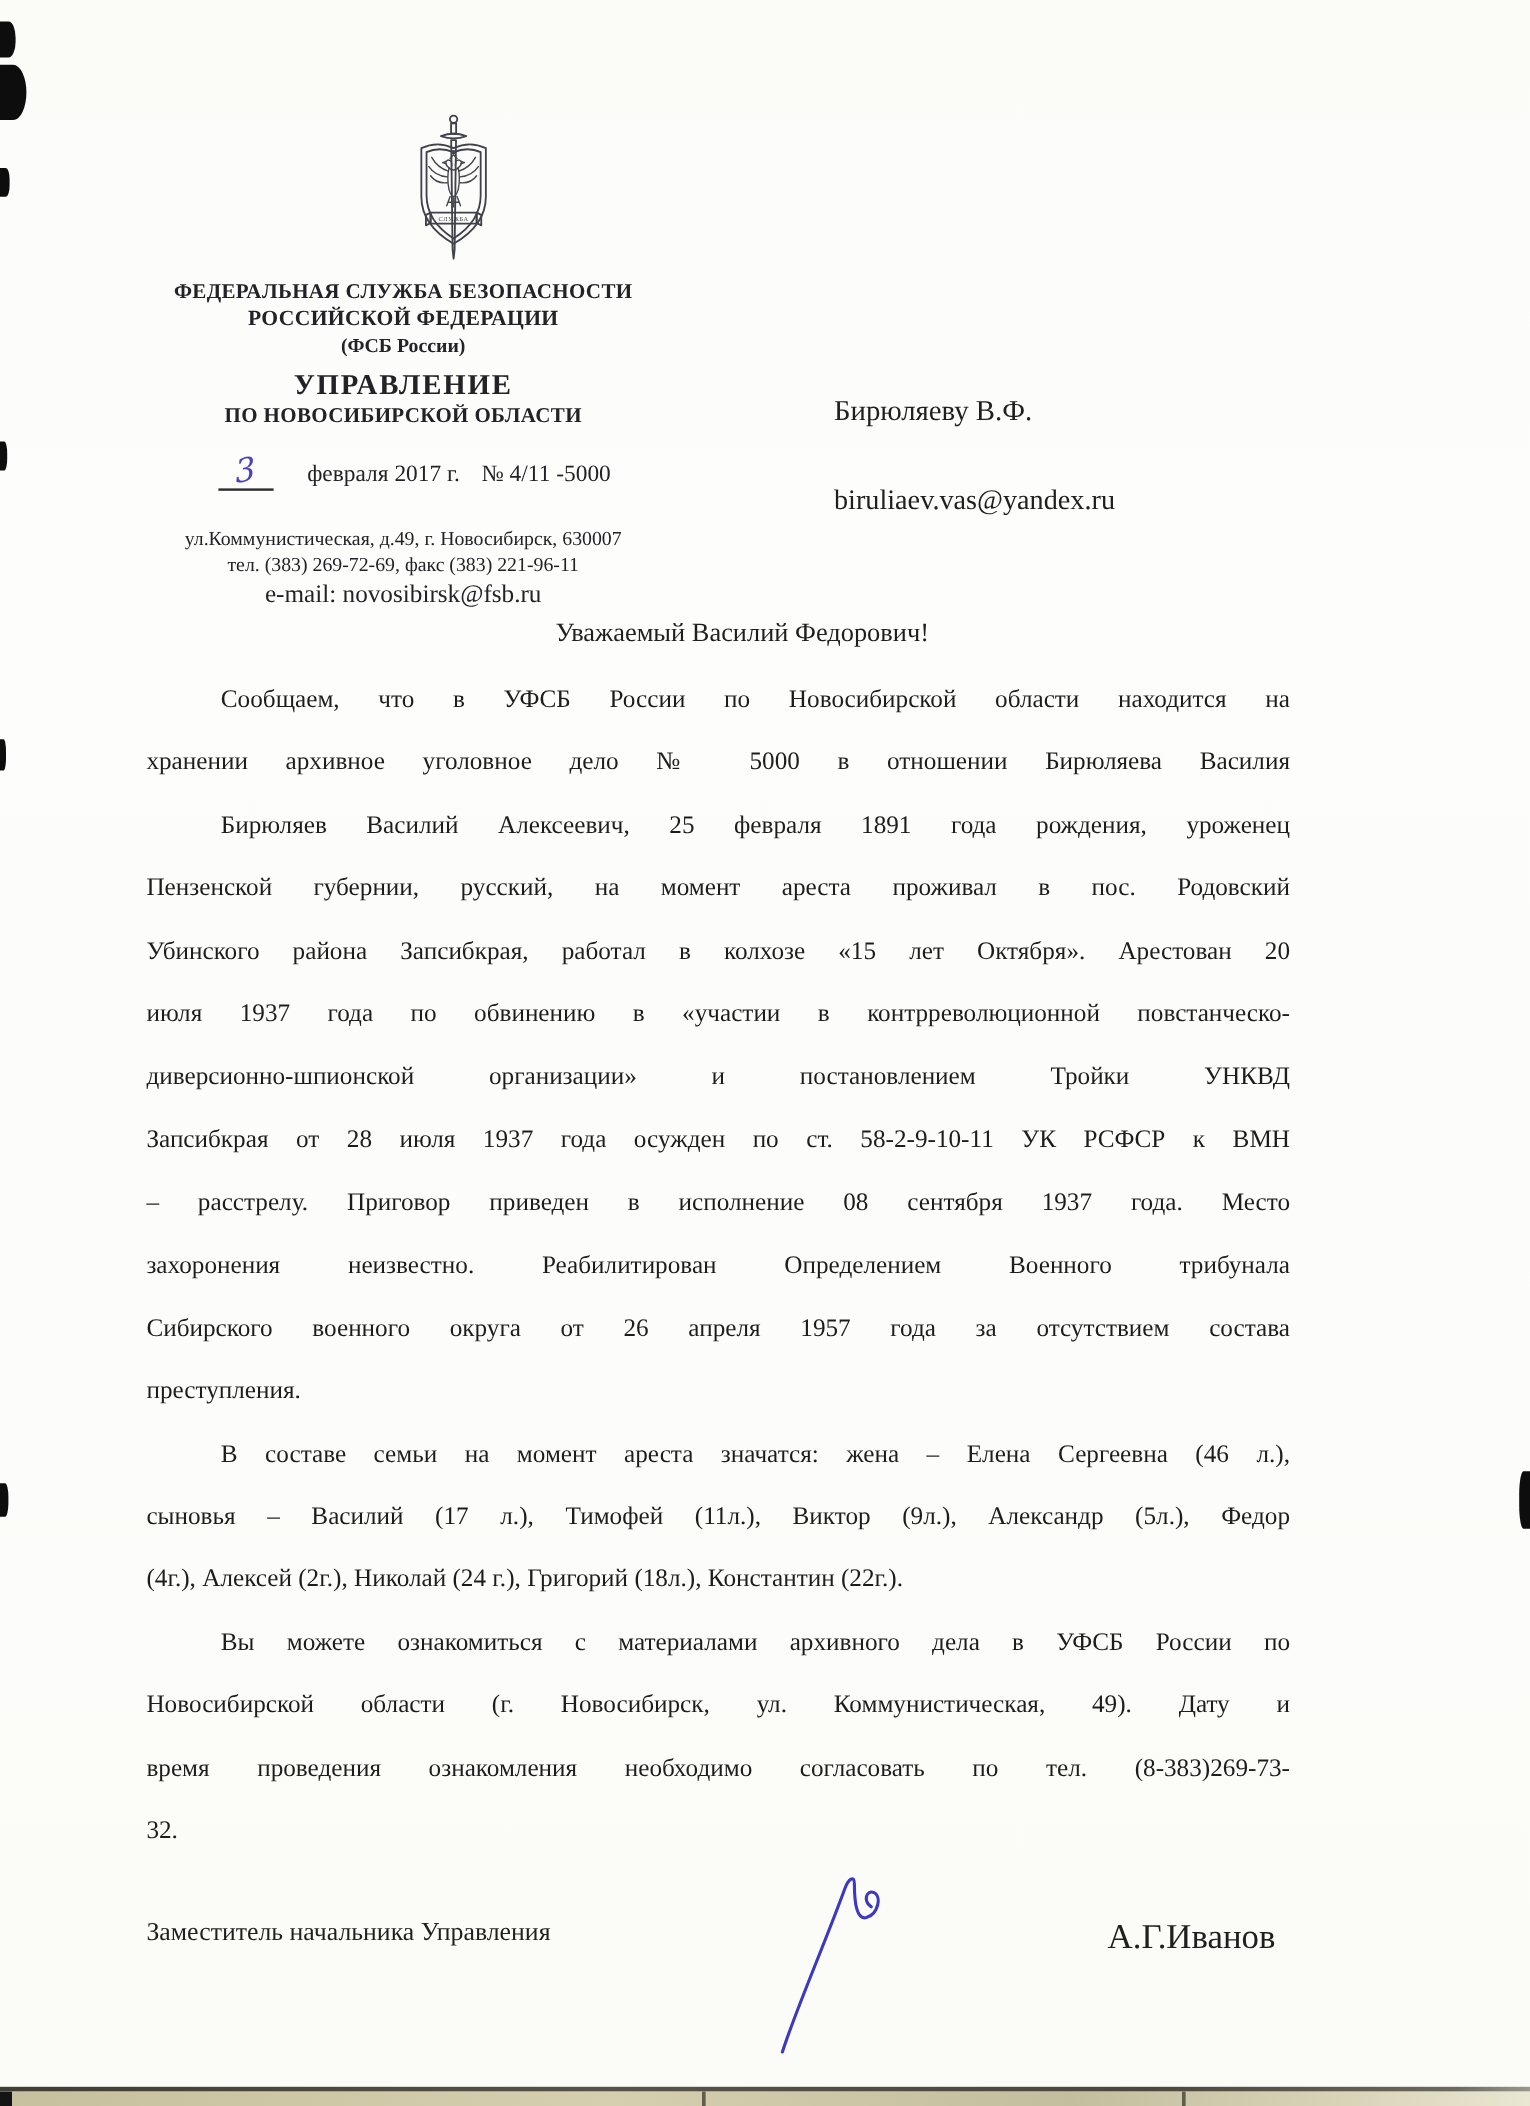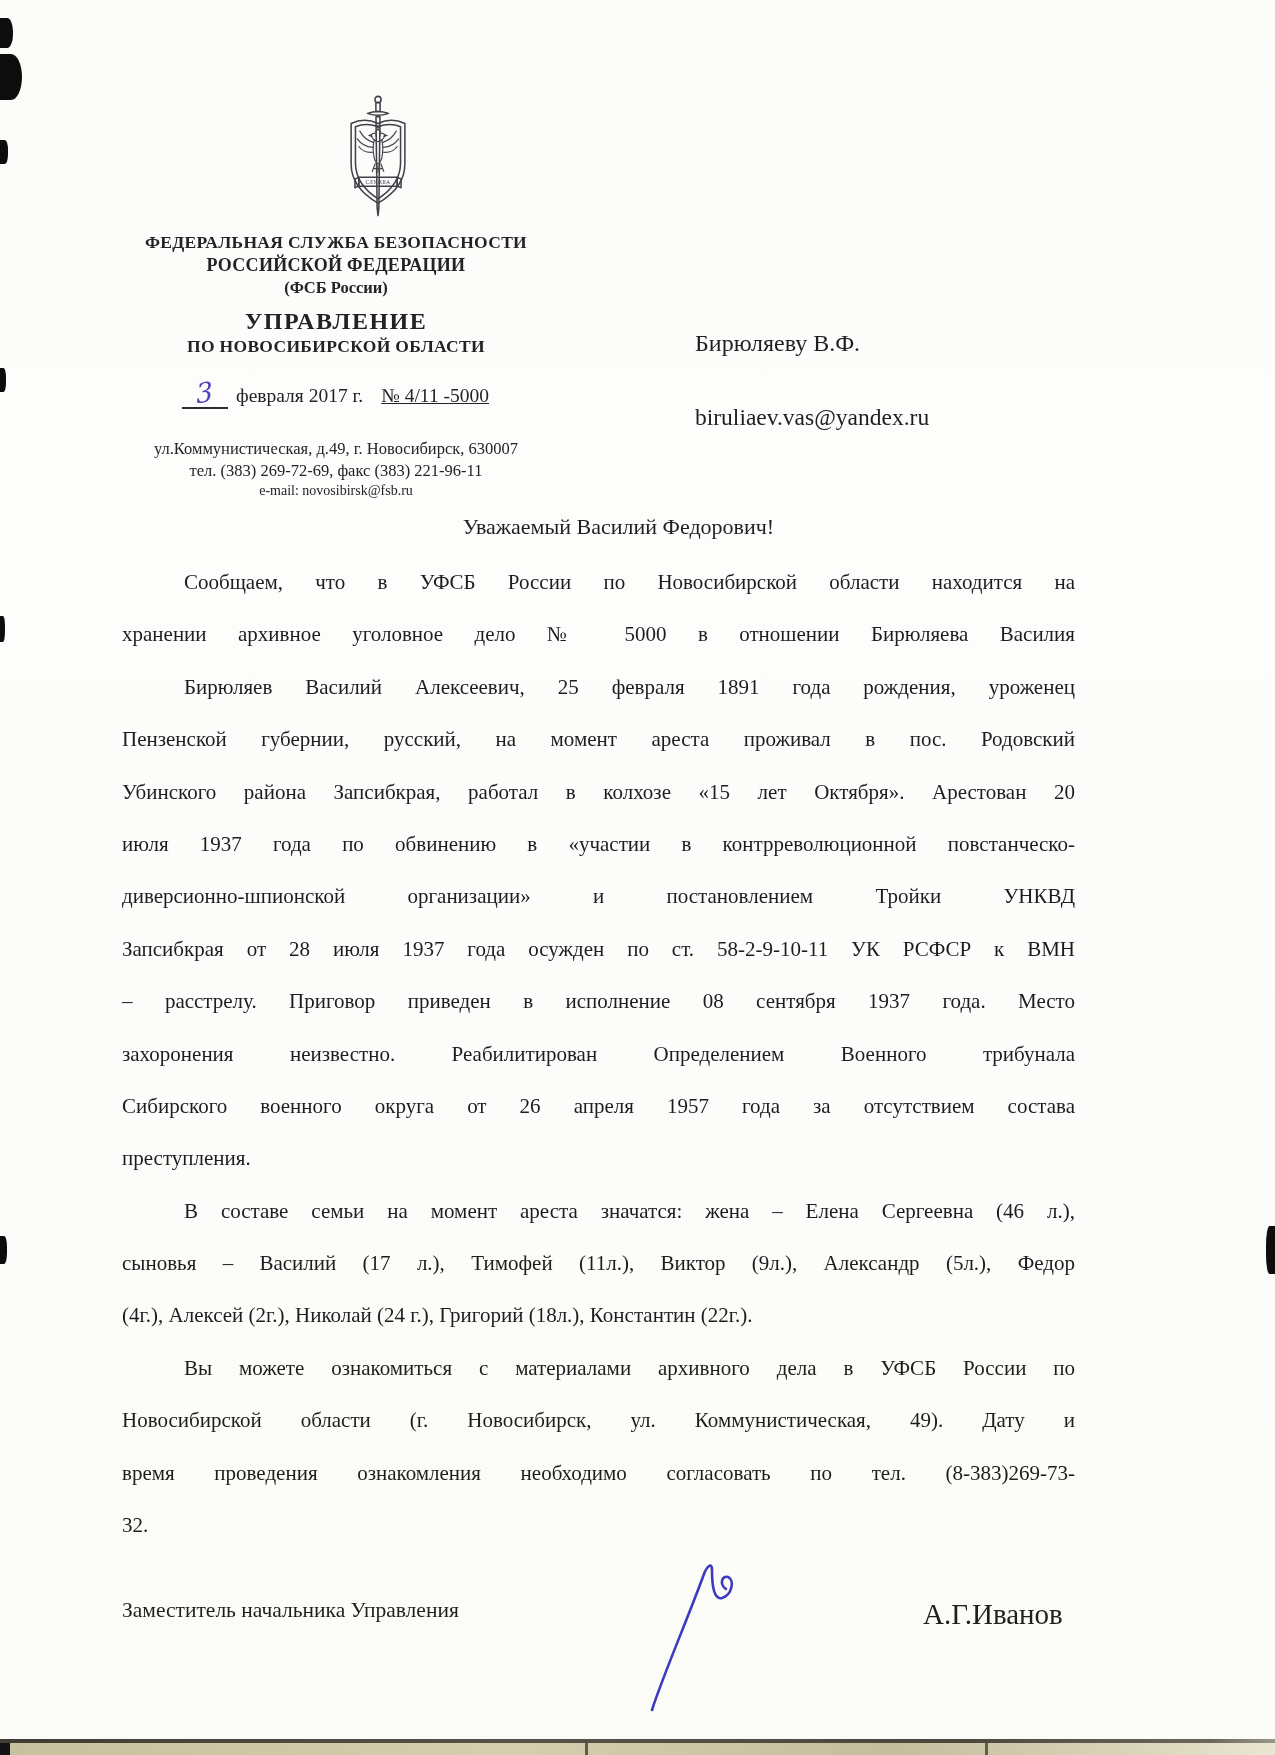--- a/index.html
+++ b/index.html
@@ -28,27 +28,27 @@
   
   .emblem { position:absolute; left:330px; top:94px; }
   .lh { position:absolute; left:118px; width:436px; text-align:center; color:#232327; }
   .org1 { top:232px; font-size:17.5px; font-weight:bold; letter-spacing:.3px; }
   .org2 { top:255px; font-size:18px; font-weight:bold; letter-spacing:.3px; }
   .org3 { top:278px; font-size:16.5px; font-weight:bold; }
   .division { top:308px; font-size:24px; font-weight:bold; letter-spacing:1.5px; }
   .region { top:336px; font-size:17.5px; font-weight:bold; letter-spacing:.3px; }
   .addr1 { top:439px; font-size:16.5px; }
   .addr2 { top:461px; font-size:16.5px; }
-  .addr3 { top:483px; font-size:14px; }
+  .addr3 { top:483px; font-size:21px; }
   .date-row { position:absolute; left:182px; top:382px; display:flex; align-items:flex-end; font-size:19.5px; color:#232327; }
   .day-wrap { width:46px; border-bottom:2px solid #2c2c2c; text-align:center; }
   .hand-day { display:inline-block; color:#4a43bc; font-size:27px; line-height:22px; font-style:italic;
     transform:rotate(-10deg) skewX(-6deg); font-family:"DejaVu Serif","Liberation Serif",serif; }
-  .date-text { margin-left:8px; line-height:26px; }
-  .num-text { margin-left:18px; line-height:26px;text-decoration:underline; }
+  .date-text { margin-left:28px; line-height:26px; }
+  .num-text { margin-left:18px; line-height:26px; }
 
   
   .recipient-name  { position:absolute; left:695px; top:330px; font-size:24px; }
   .recipient-email { position:absolute; left:695px; top:404px; font-size:23.5px; }
 
   
   .salutation { position:absolute; left:122px; top:514px; width:953px; padding-left:40px; box-sizing:border-box;
     text-align:center; font-size:22px; }
   .body-text { position:absolute; left:122px; top:556px; width:953px; font-size:21px; color:#1d1d1d; }
   .line { text-align:justify; text-align-last:justify; height:52.4px; line-height:52.4px; }

